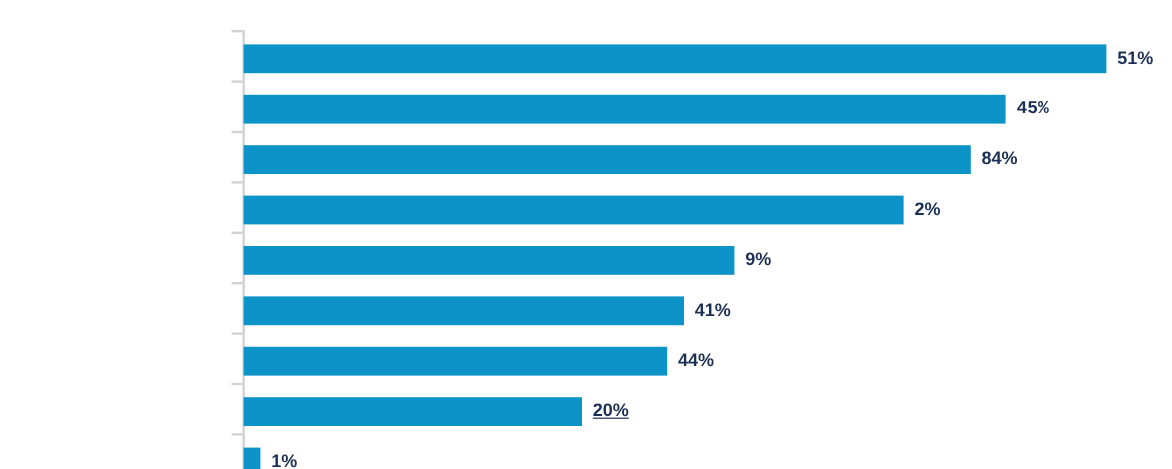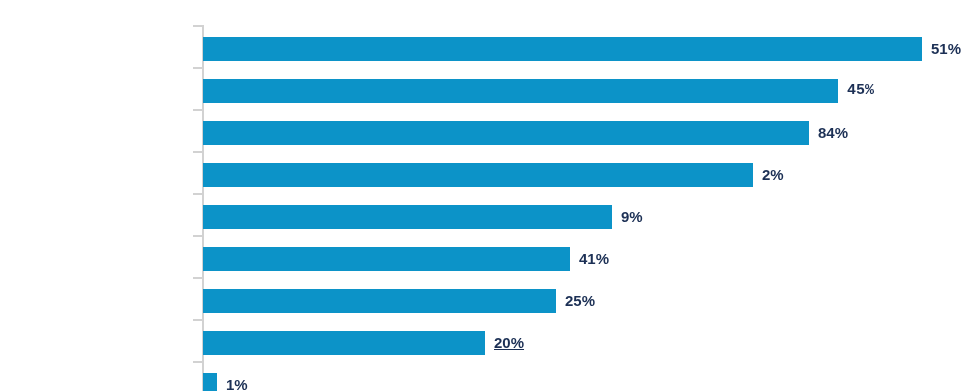--- a/index.html
+++ b/index.html
@@ -103,21 +103,21 @@
         <div class="bar-row" style="top: 193px;">
           <div class="bar" style="width: 409px;"></div>
           <div class="bar-value" style="left: 621px;">9%</div>
         </div>
         <div class="bar-row" style="top: 235px;">
           <div class="bar" style="width: 367px;"></div>
           <div class="bar-value" style="left: 579px;">41%</div>
         </div>
         <div class="bar-row" style="top: 277px;">
           <div class="bar" style="width: 353px;"></div>
-          <div class="bar-value" style="left: 565px;">25%</div>
+          <div class="bar-value" style="left: 565px;">44%</div>
         </div>
         <div class="bar-row" style="top: 319px;">
           <div class="bar" style="width: 282px;"></div>
           <div class="bar-value" style="left: 494px; text-decoration: underline;">20%</div>
         </div>
         <div class="bar-row" style="top: 361px;">
           <div class="bar" style="width: 14px;"></div>
           <div class="bar-value" style="left: 226px;">1%</div>
         </div>
       </div>

